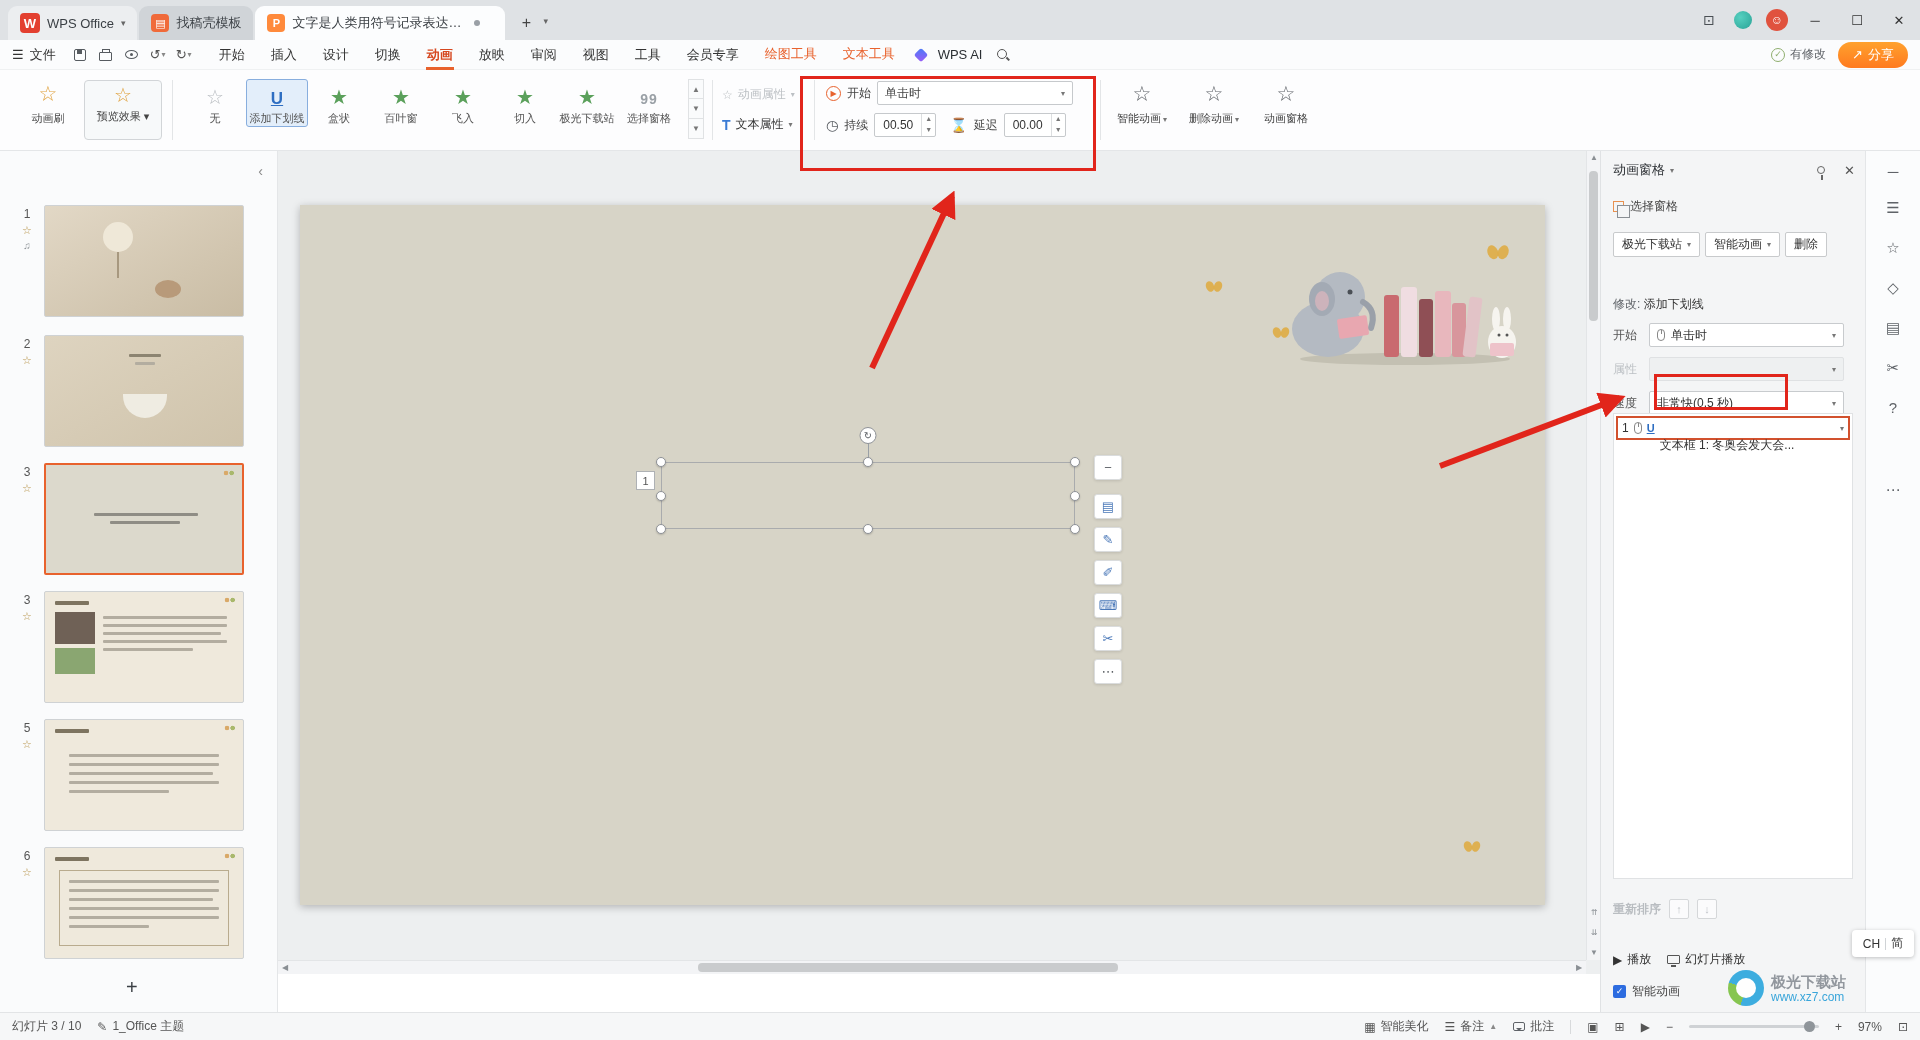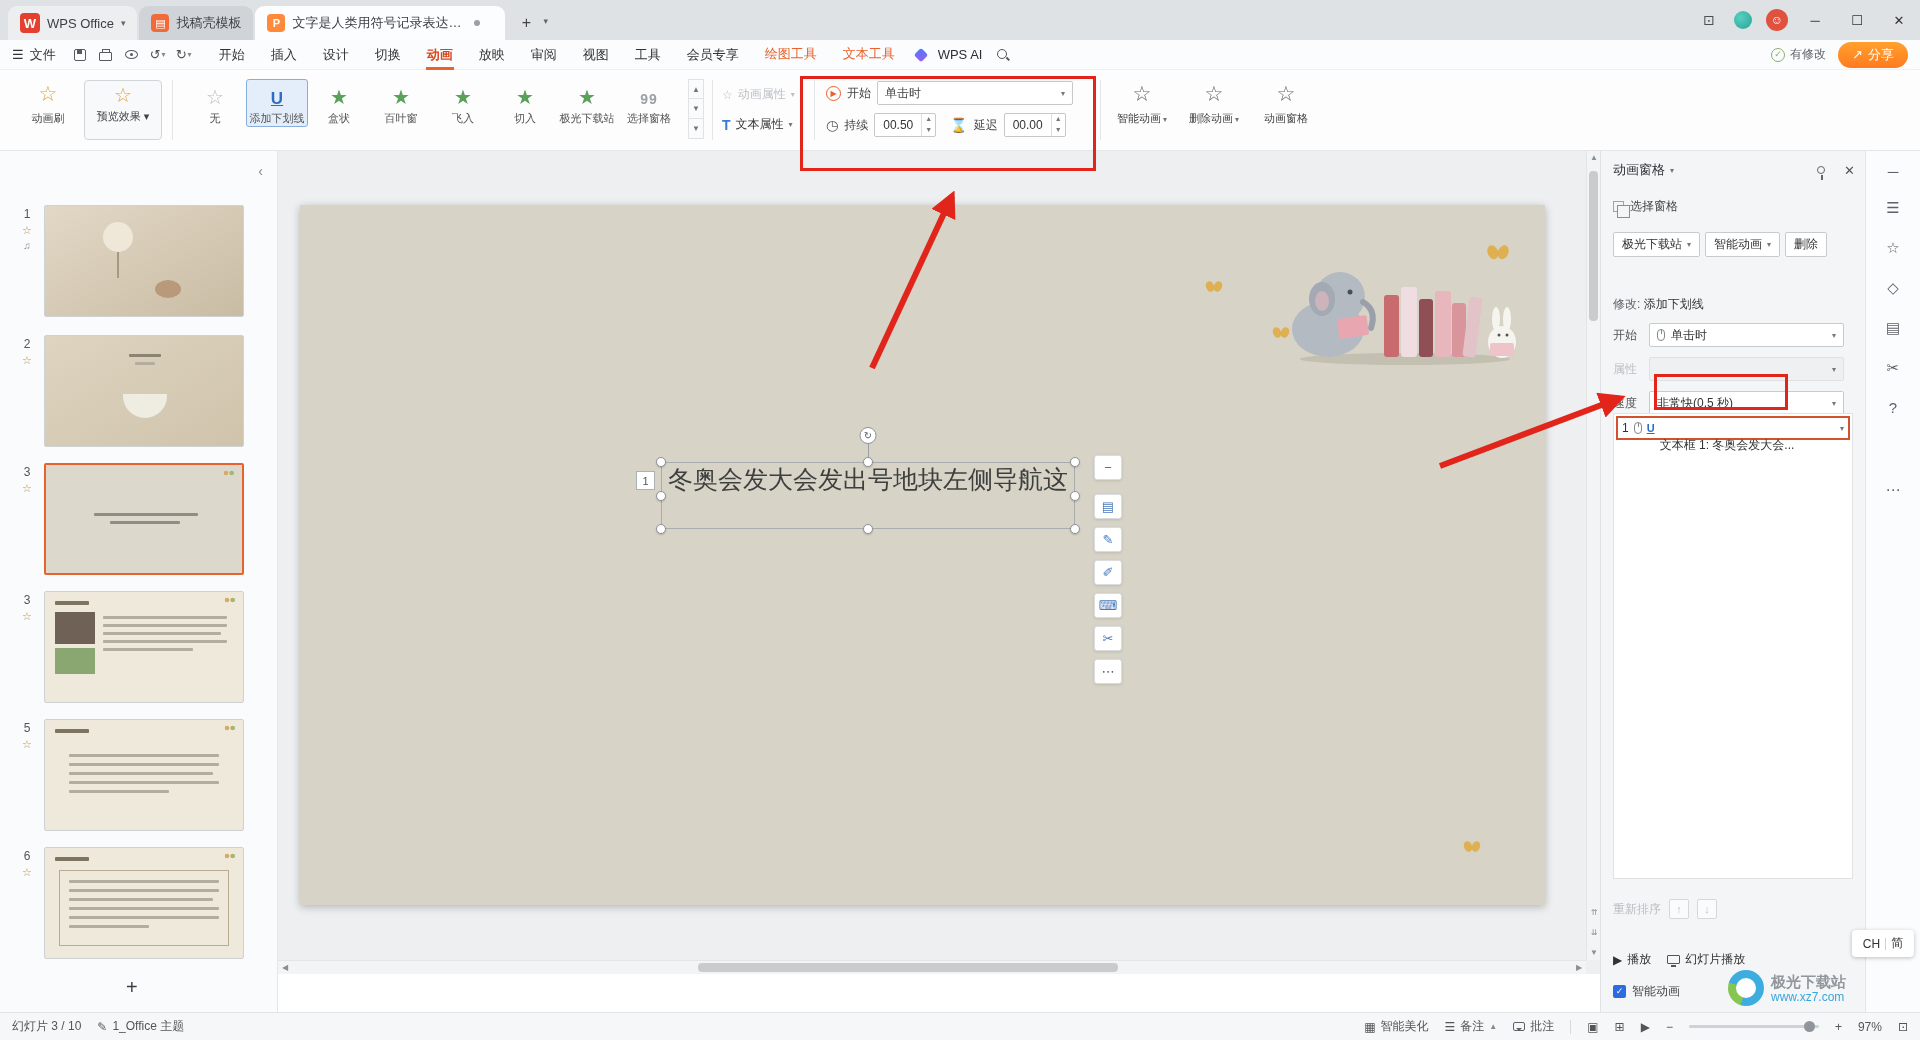--- a/index.html
+++ b/index.html
@@ -154,21 +154,21 @@
   .rp-dd { width:195px; height:24px; border:1px solid #c8cbce; background:#fff; border-radius:2px; display:flex; align-items:center; padding:0 7px; gap:6px; }
   .rp-dd .cv { margin-left:auto; font-size:8px; color:#777; }
   .rp-dd.disabled { background:#eef0f1; border-color:#dfe1e3; }
   .i-mouse { width:8px; height:12px; border:1px solid #888; border-radius:4px; position:relative; display:inline-block; }
   .i-mouse::before { content:""; position:absolute; left:3px; top:0; width:1px; height:4px; background:#888; }
   .rp-list { position:absolute; left:12px; right:12px; top:262px; height:466px; background:#fff; border:1px solid #e0e2e4; }
   .rp-item { margin:2px; height:24px; border:2px solid #d2512e; display:flex; align-items:center; gap:5px; padding:0 4px; }
   .rp-item .u { color:#2e6ec2; font-weight:bold; font-size:11px; text-decoration:underline; }
   .rp-item .lb { flex:1; white-space:nowrap; overflow:hidden; text-overflow:ellipsis; color:#333;margin-top:34px; }
   .rp-item .cv { font-size:8px; color:#777; }
-  .rp-reorder { position:absolute; left:12px; top:748px; display:flex; align-items:center; gap:8px; color:#b9bdc1; }
+  .rp-reorder { position:absolute; left:12px; top:748px; display:flex; align-items:center; gap:8px; color:#b9bdc1;font-weight:bold; }
   .ro-btn { width:20px; height:20px; border:1px solid #d5d7d9; background:#fbfbfc; color:#c0c4c8; text-align:center; line-height:18px; font-size:11px; border-radius:2px; }
   .rp-playrow { position:absolute; left:12px; top:800px; display:flex; align-items:center; gap:16px; color:#333; }
   .rp-playrow .grp { display:flex; align-items:center; gap:5px; }
   .i-mon { width:13px; height:9px; border:1.5px solid #555; border-radius:1px; position:relative; }
   .i-mon::after { content:""; position:absolute; left:3px; bottom:-4px; width:5px; height:2.5px; background:#555; }
   .rp-auto { position:absolute; left:12px; top:832px; display:flex; align-items:center; gap:6px; color:#444; }
   .cb { width:13px; height:13px; background:#2d6ce0; border-radius:2px; color:#fff; font-size:9px; text-align:center; line-height:13px; }
 
   
   .rail { position:absolute; right:0; top:151px; width:55px; bottom:28px; background:#fbfcfd; border-left:1px solid #e4e6e8; }
@@ -515,21 +515,20 @@
         <rect x="210" y="96" width="24" height="13" rx="2" fill="#eec3ca"></rect>
       </svg>
 
       <div class="butterfly" style="left:906px; top:76px"></div>
       <div class="butterfly" style="left:973px; top:122px"></div>
       <div class="butterfly big" style="left:1190px; top:42px"></div>
       <div class="butterfly" style="left:1164px; top:636px"></div>
 
       <div class="textbox">
         <div class="tb-text">
-          <div>冬奥会发大会发出号地块左侧导航这</div>
         </div>
         <div class="abadge">1</div>
         <div class="rot-line"></div>
         <div class="rot">↻</div>
         <div class="hnd" style="left:-6px; top:-6px"></div>
         <div class="hnd" style="left:201px; top:-6px"></div>
         <div class="hnd" style="right:-6px; top:-6px"></div>
         <div class="hnd" style="left:-6px; top:28px"></div>
         <div class="hnd" style="right:-6px; top:28px"></div>
         <div class="hnd" style="left:-6px; bottom:-6px"></div>

